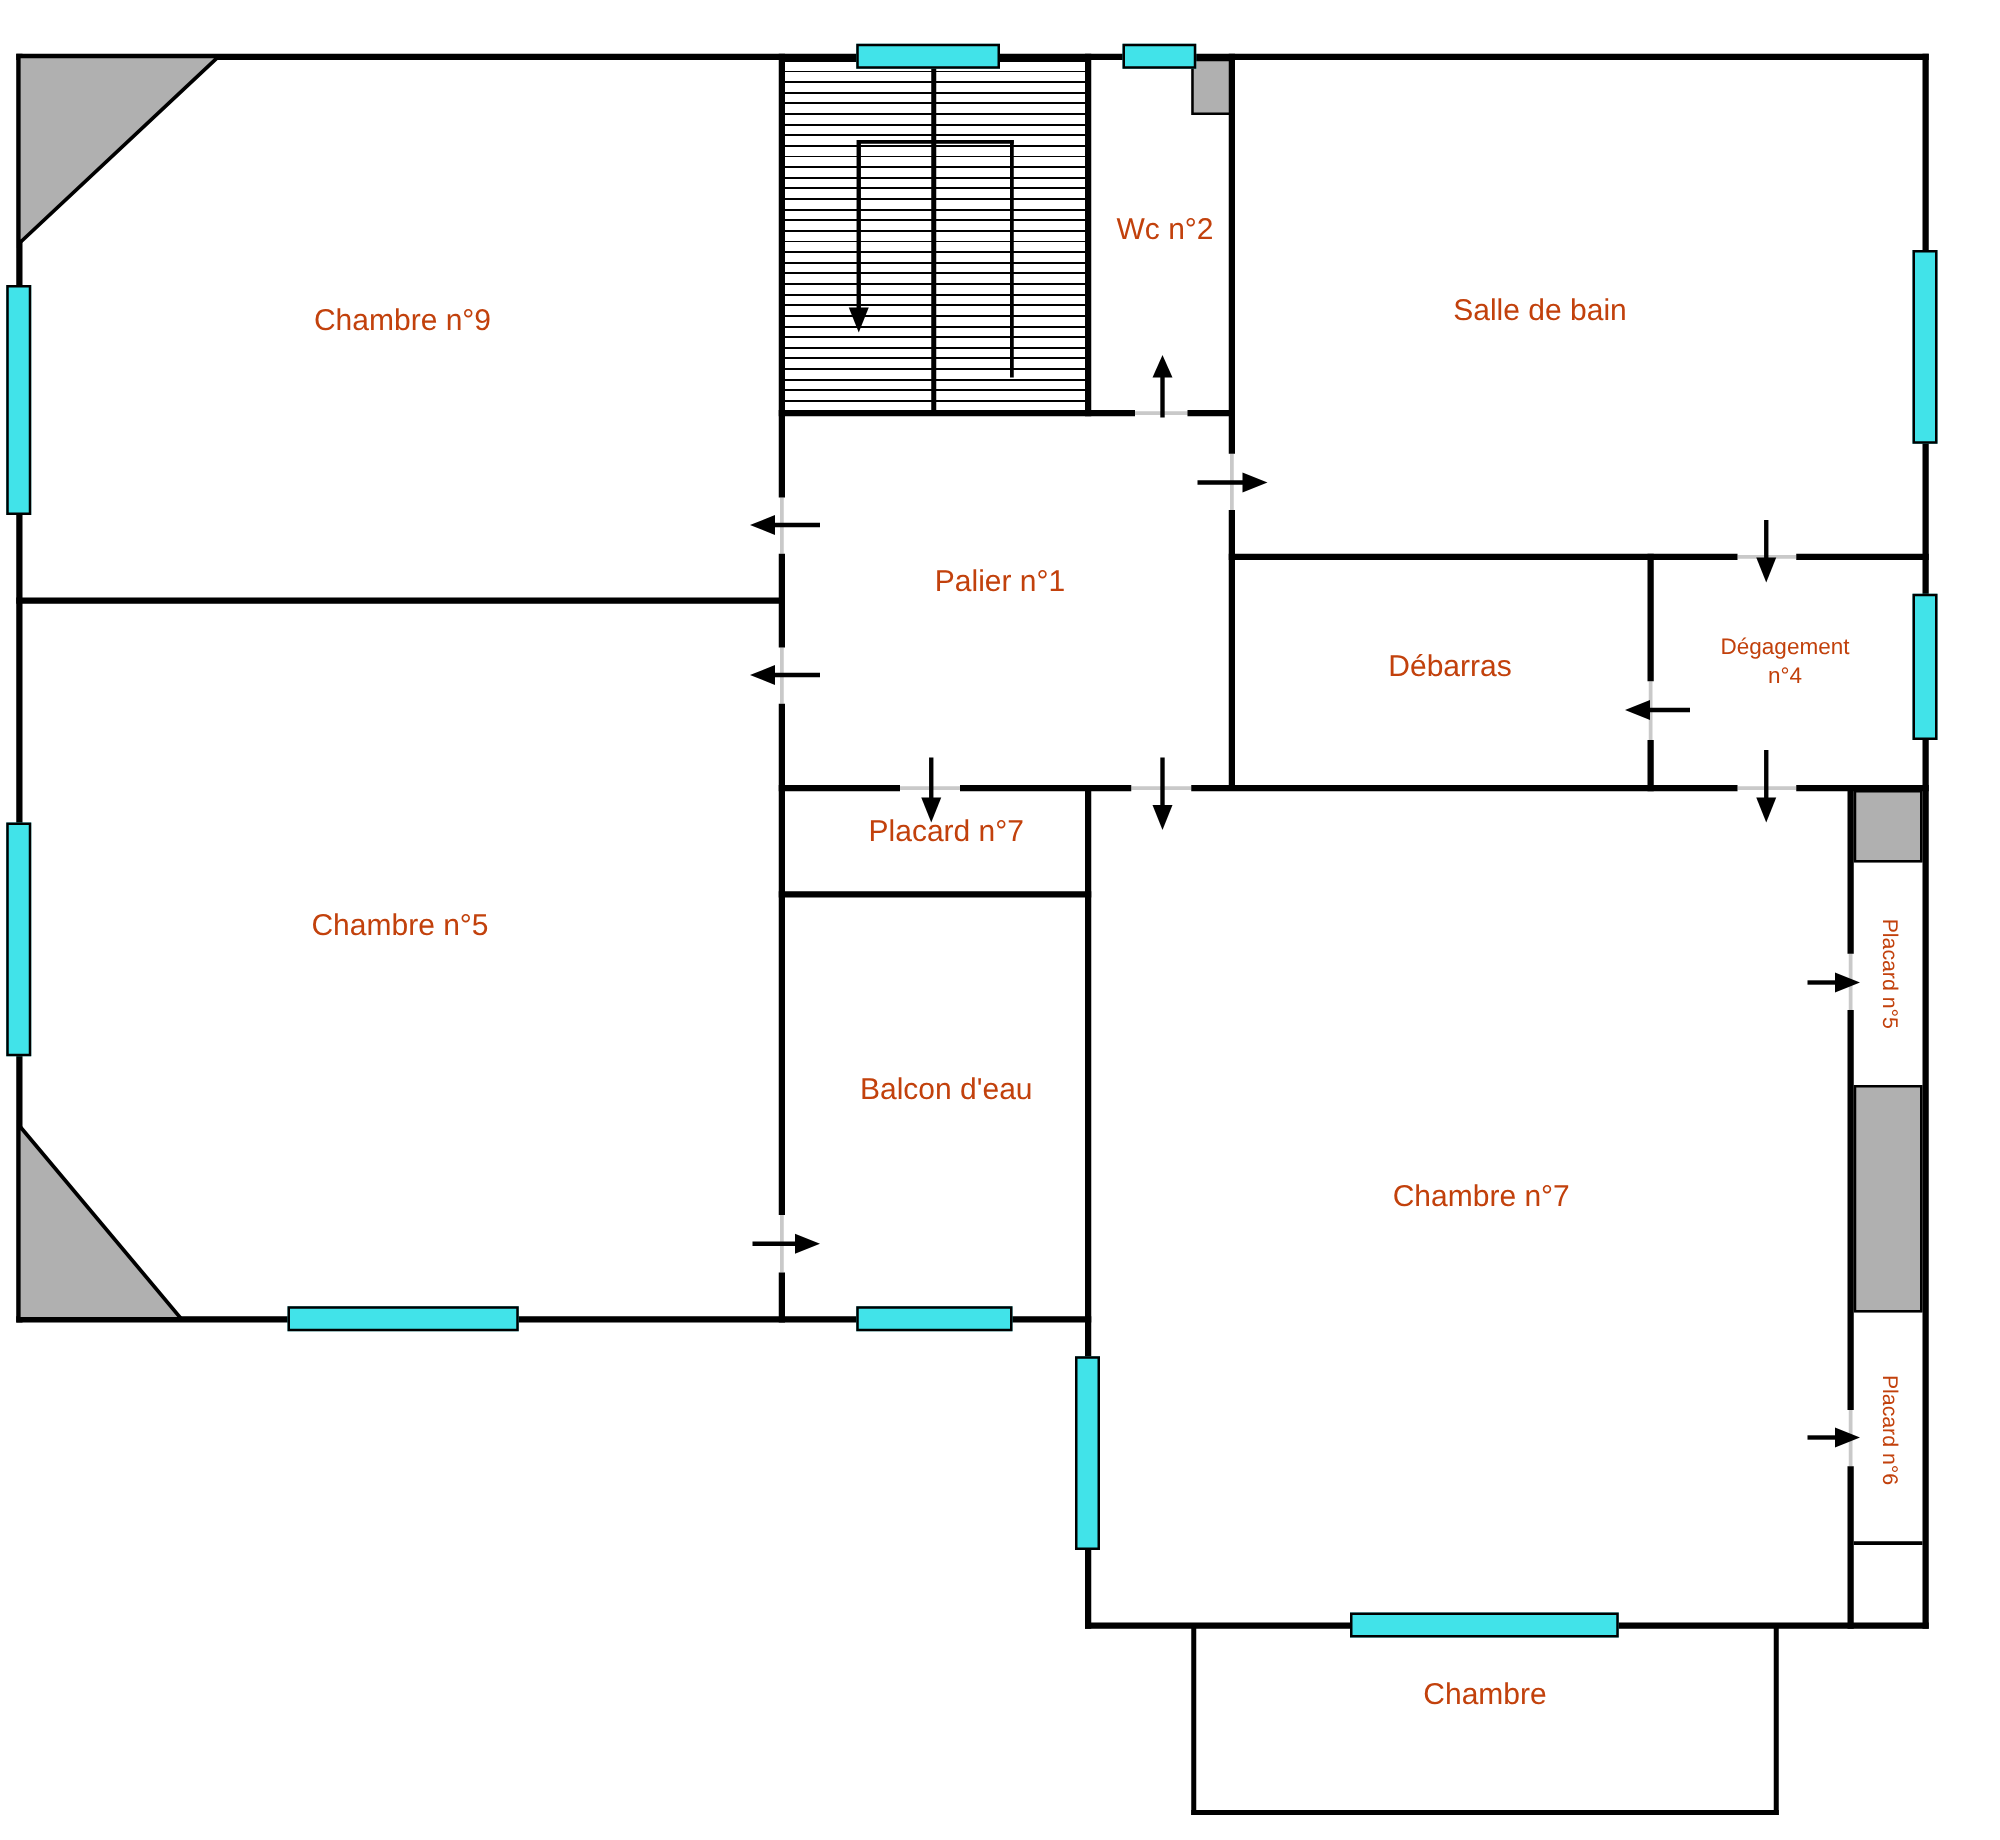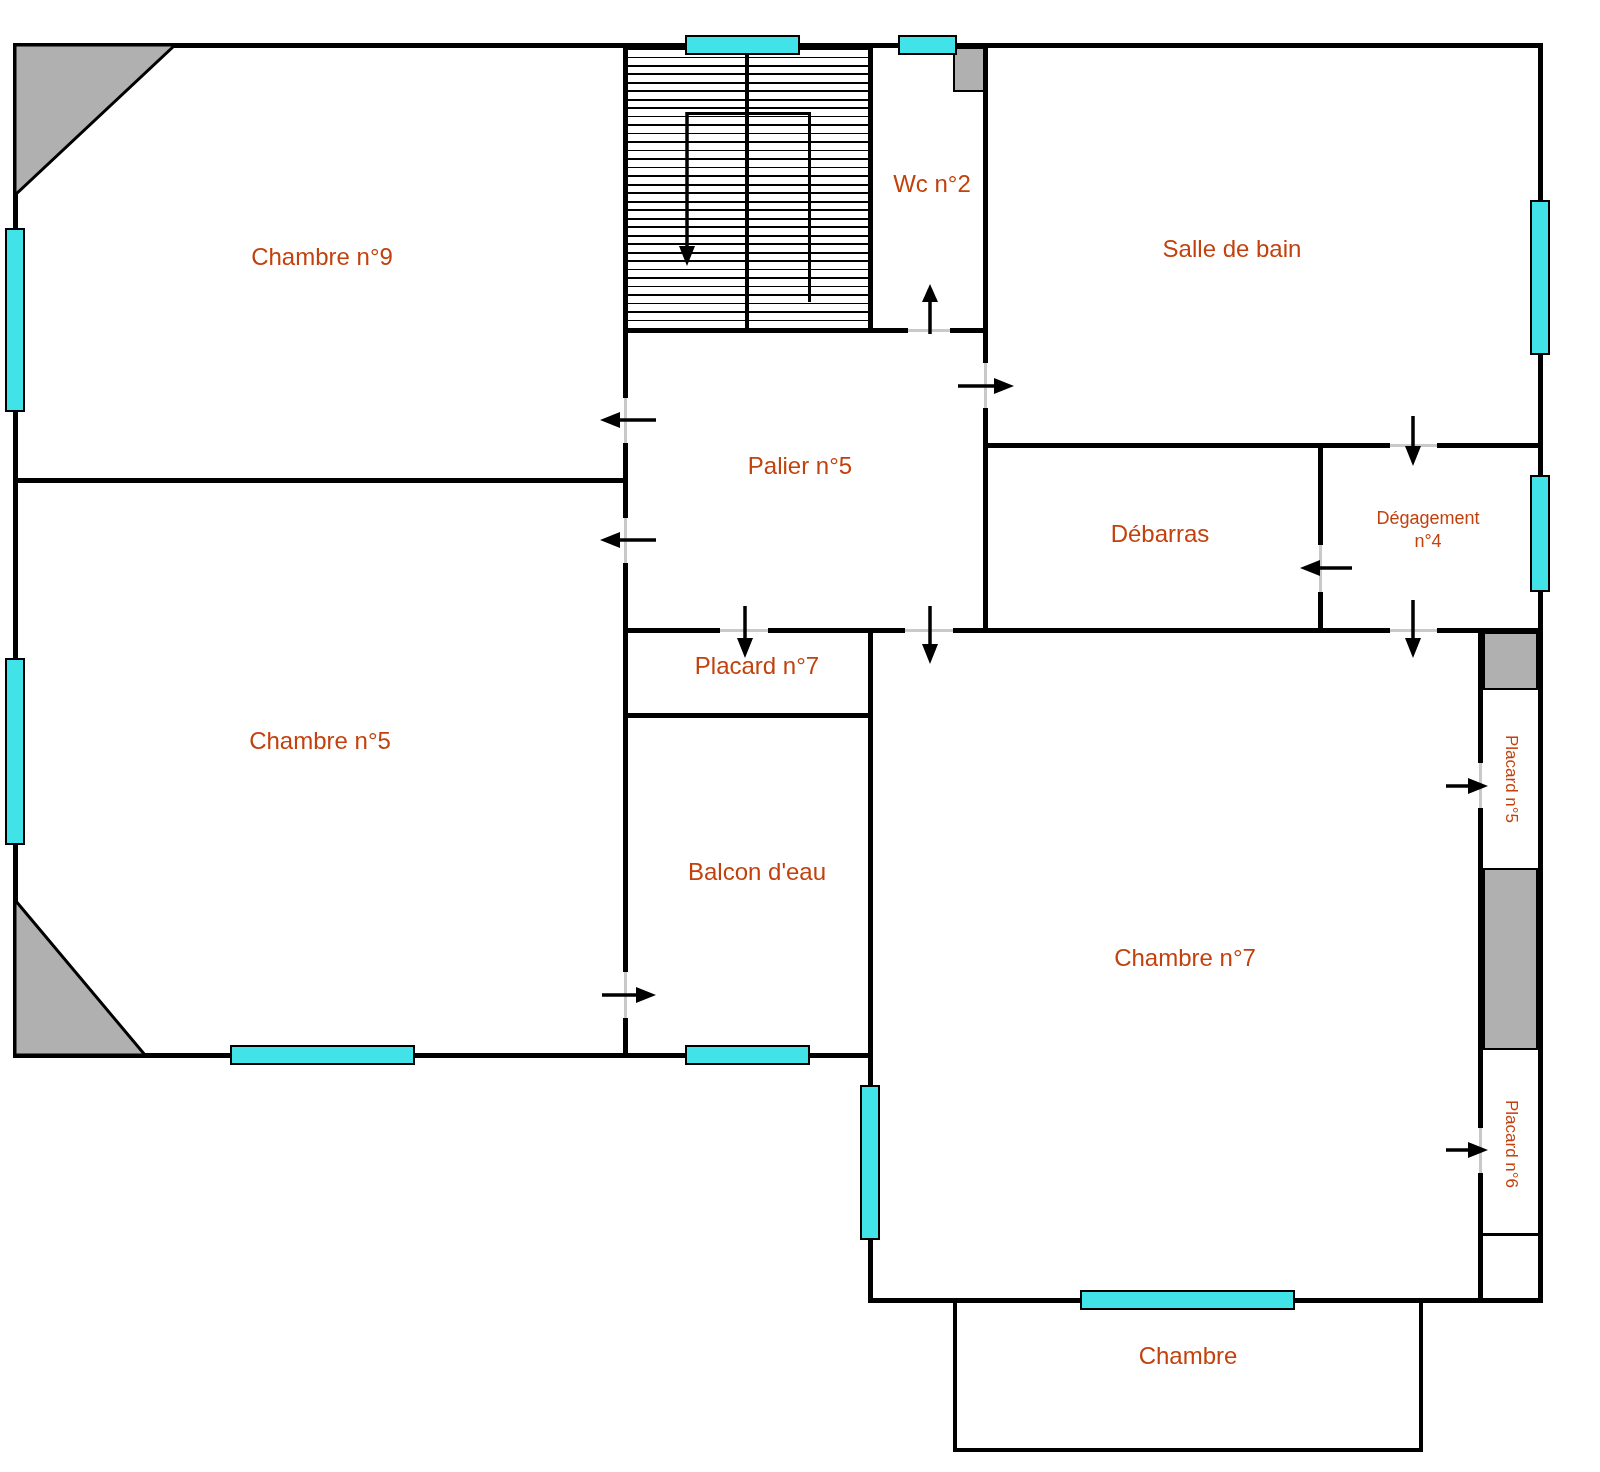--- a/index.html
+++ b/index.html
@@ -148,21 +148,21 @@
     </g>
     <g>
       <line class="arrow-line" x1="602" y1="995" x2="638" y2="995"></line>
       <polygon class="arrow-head" points="636,987 636,1003 656,995"></polygon>
     </g>
   </svg>
 
   <div class="room-label" style="left:322px;top:257px">Chambre n°9</div>
   <div class="room-label" style="left:932px;top:184px">Wc n°2</div>
   <div class="room-label" style="left:1232px;top:249px">Salle de bain</div>
-  <div class="room-label" style="left:800px;top:466px">Palier n°5</div>
+  <div class="room-label" style="left:800px;top:466px">Palier n°1</div>
   <div class="room-label" style="left:1160px;top:534px">Débarras</div>
   <div class="room-label small" style="left:1428px;top:529px">
     <div>Dégagement</div>
     <div>n°4</div>
   </div>
   <div class="room-label" style="left:757px;top:666px">Placard n°7</div>
   <div class="room-label" style="left:320px;top:741px">Chambre n°5</div>
   <div class="room-label" style="left:757px;top:872px">Balcon d'eau</div>
   <div class="room-label" style="left:1185px;top:958px">Chambre n°7</div>
   <div class="room-label vertical" style="left:1511px;top:779px">Placard n°5</div>

